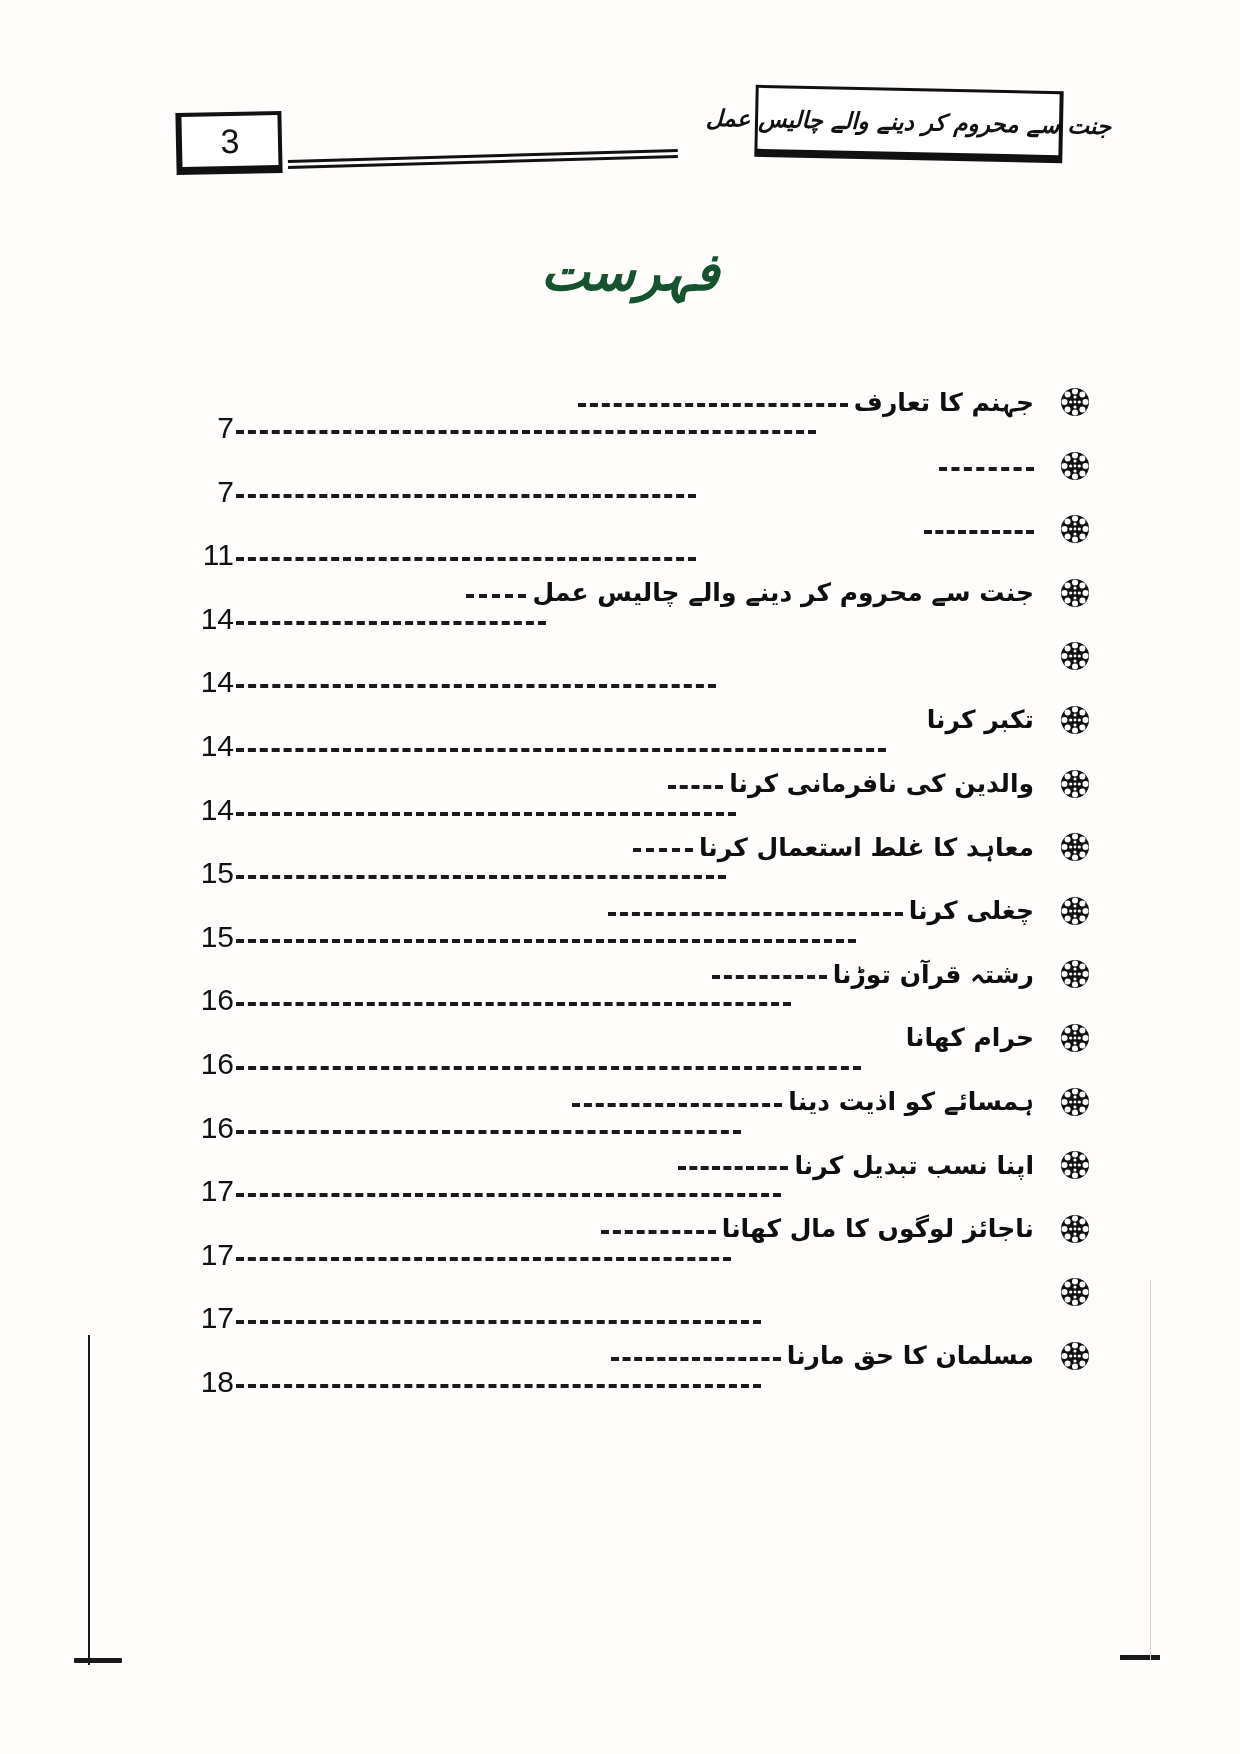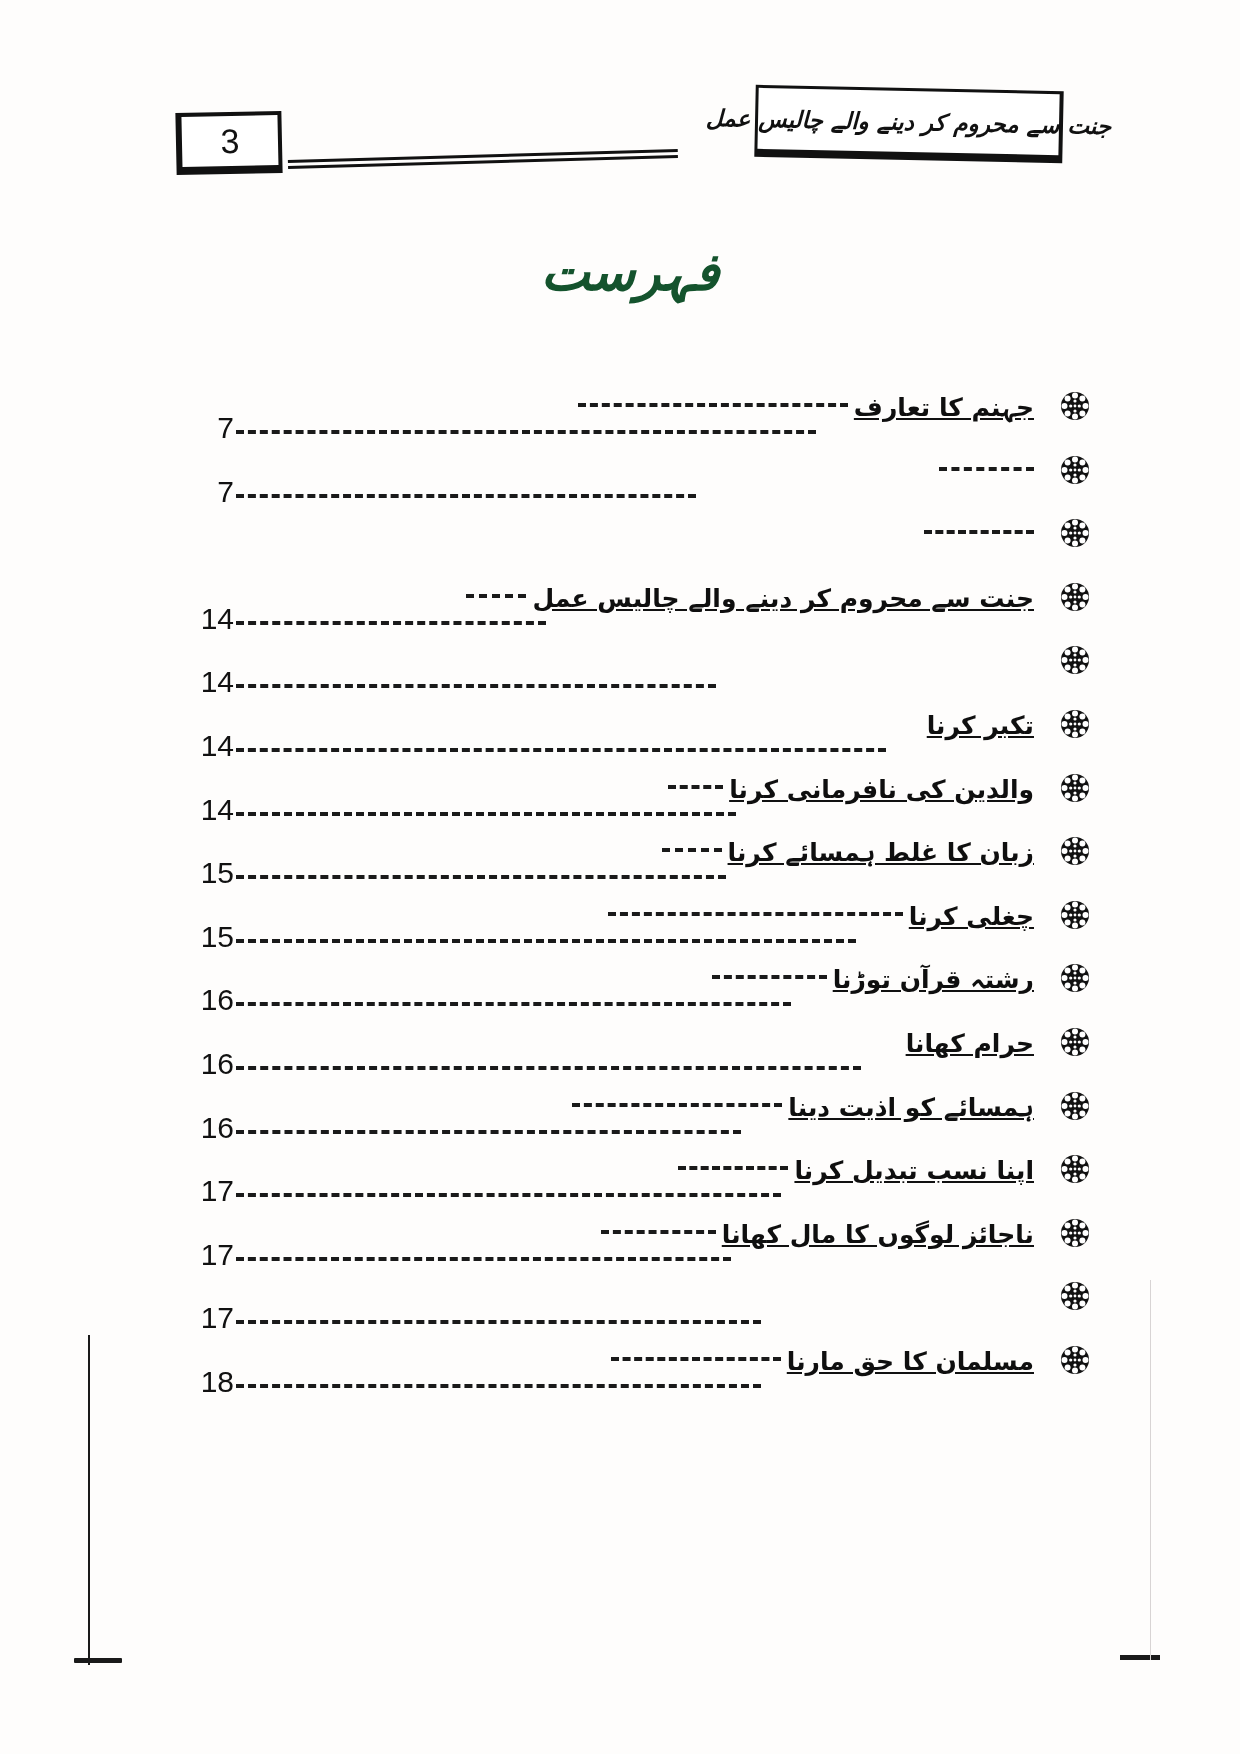--- a/index.html
+++ b/index.html
@@ -137,23 +137,22 @@
     .toc-entry {
       position: relative;
       height: 63.6px;
     }
     .toc-title-line {
       position: absolute;
       right: 0; top: 0;
       height: 40px;
       display: flex;
       flex-direction: row-reverse;
-      align-items: flex-end;
+      align-items: center;
       direction: ltr;
-      text-decoration: underline;
     }
     .bullet {
       width: 30px; height: 32px;
       display: inline-block;
       margin-left: 20px;
       flex: 0 0 auto;
     }
     .toc-title {
       direction: rtl;
       font-family: "DejaVu Sans", sans-serif;
@@ -298,20 +297,24 @@
               <circle cx="15" cy="11" r="1.6"></circle>
               <circle cx="19.3" cy="16" r="1.6"></circle>
               <circle cx="15" cy="21" r="1.6"></circle>
               <circle cx="10.7" cy="16" r="1.6"></circle>
               <circle cx="15" cy="16" r="1.4"></circle>
             </g>
           </svg>
         </span>
         <span class="title-dashes" style="width: 110px;"></span>
       </div>
+      <div class="toc-page-line">
+        <span class="toc-page">11</span>
+        <span class="page-dashes" style="width: 460px;"></span>
+      </div>
     </div>
       <div class="toc-entry">
       <div class="toc-title-line">
         <span class="bullet">
           <svg width="30" height="32" viewBox="0 0 30 32">
             <g fill="#111">
               <circle cx="15" cy="16" r="14"></circle>
             </g>
             <g fill="#fff">
               <circle cx="15" cy="5.5" r="3"></circle>
@@ -450,21 +453,21 @@
               <circle cx="4.5" cy="16" r="3"></circle>
               <circle cx="7.6" cy="8.6" r="3"></circle>
               <circle cx="15" cy="11" r="1.6"></circle>
               <circle cx="19.3" cy="16" r="1.6"></circle>
               <circle cx="15" cy="21" r="1.6"></circle>
               <circle cx="10.7" cy="16" r="1.6"></circle>
               <circle cx="15" cy="16" r="1.4"></circle>
             </g>
           </svg>
         </span>
-        <span class="toc-title">زبان کا غلط ہمسائے کرنا</span>
+        <span class="toc-title">معاہد کا غلط استعمال کرنا</span>
         <span class="title-dashes" style="width: 60px;"></span>
       </div>
       <div class="toc-page-line">
         <span class="toc-page">15</span>
         <span class="page-dashes" style="width: 490px;"></span>
       </div>
     </div>
       <div class="toc-entry">
       <div class="toc-title-line">
         <span class="bullet">

